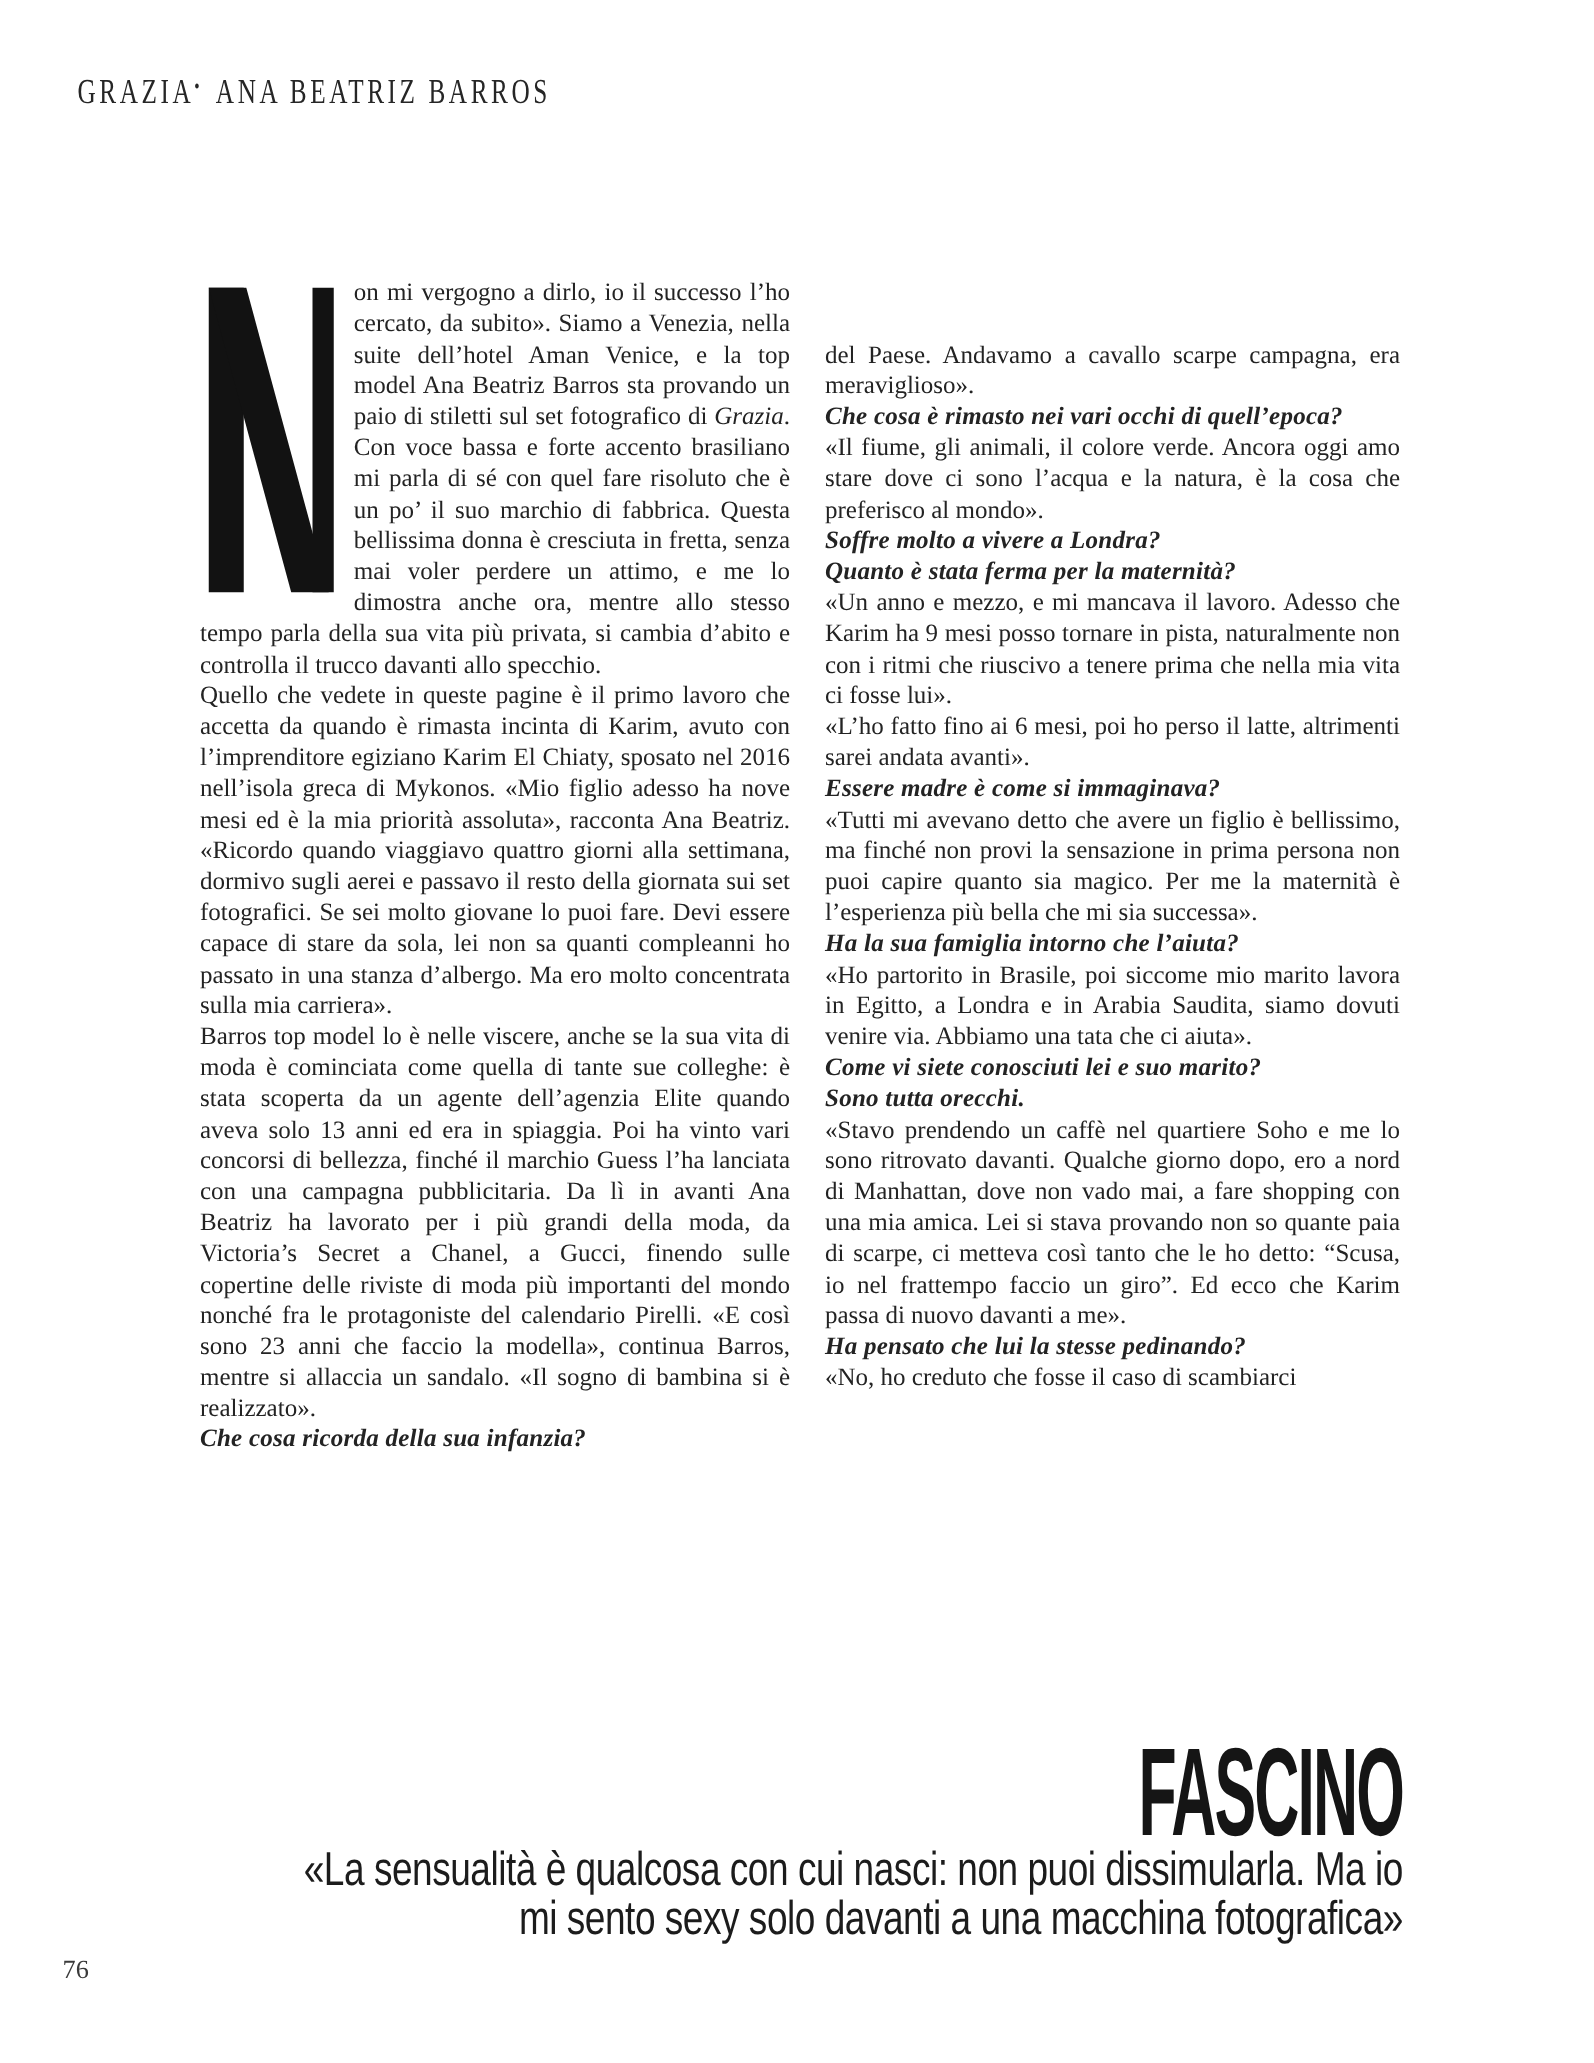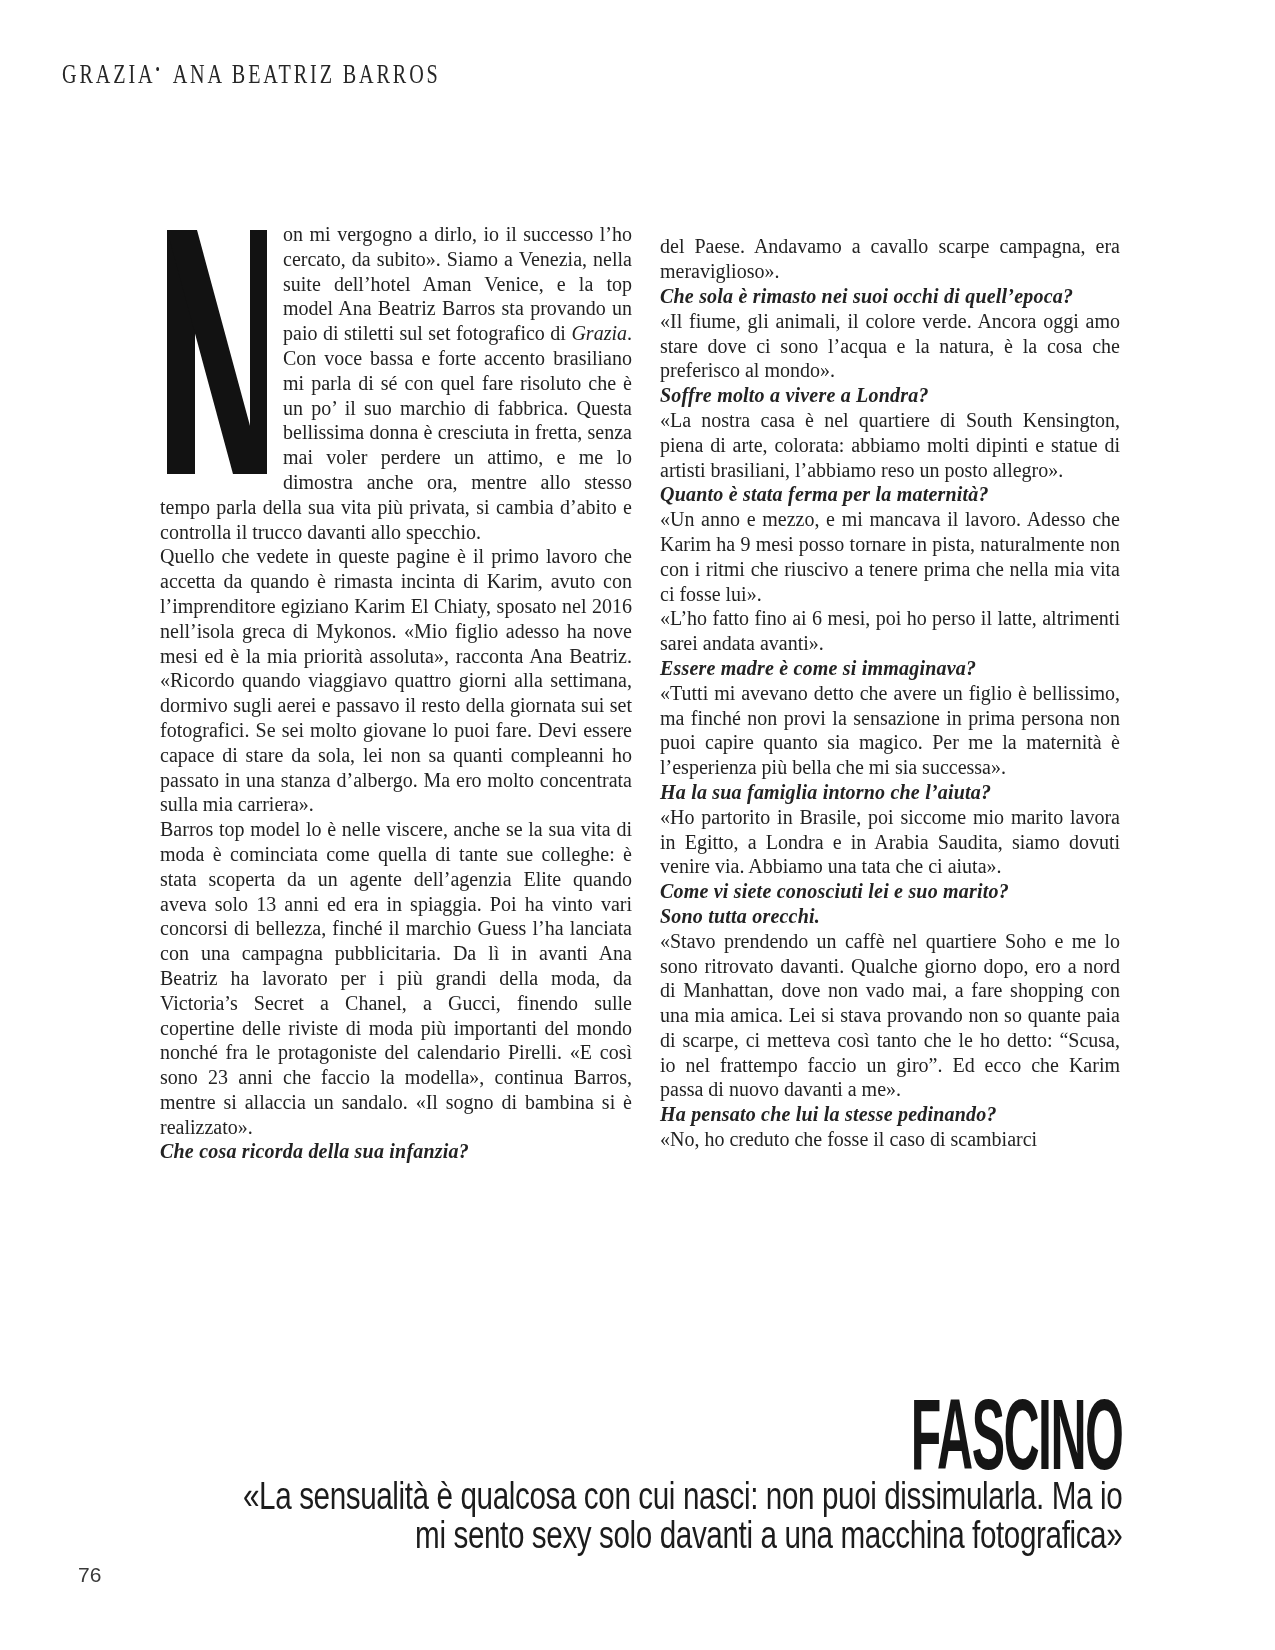--- a/index.html
+++ b/index.html
@@ -48,22 +48,22 @@
   }
   .pull-quote{
     position:absolute;top:1477px;right:153px;
     font-family:"Liberation Sans",sans-serif;
     font-size:38px;line-height:39px;letter-spacing:-0.5px;
     color:#1c1c1c;text-align:right;white-space:nowrap;
     transform:scaleX(0.78);transform-origin:100% 0;
   }
   
   .pagenum{
-    position:absolute;left:78px;top:1563px;
-    font-family:Liberation Sans, sans-serif;
+    position:absolute;left:50px;top:1563px;
+    font-family:Liberation Serif, serif;
     font-size:21px;color:#3a3a3a;
   }
 </style>
 </head>
 <body>
 
 <div class="hdr">
   <span>GRAZIA</span><span class="bullet">•</span><span class="name">ANA BEATRIZ BARROS</span>
 </div>
 
@@ -79,24 +79,23 @@
       </span>
       <span>on mi vergogno a dirlo, io il successo l’ho cercato, da subito». Siamo a Venezia, nella suite dell’hotel Aman Venice, e la top model Ana Beatriz Barros sta provando un paio di stiletti sul set fotografico di </span><span class="it">Grazia</span><span>. Con voce bassa e forte accento brasiliano mi parla di sé con quel fare risoluto che è un po’ il suo marchio di fabbrica. Questa bellissima donna è cresciuta in fretta, senza mai voler perdere un attimo, e me lo dimostra anche ora, mentre allo stesso tempo parla della sua vita più privata, si cambia d’abito e controlla il trucco davanti allo specchio.</span>
     </p>
     <p>Quello che vedete in queste pagine è il primo lavoro che accetta da quando è rimasta incinta di Karim, avuto con l’imprenditore egiziano Karim El Chiaty, sposato nel 2016 nell’isola greca di Mykonos. «Mio figlio adesso ha nove mesi ed è la mia priorità assoluta», racconta Ana Beatriz. «Ricordo quando viaggiavo quattro giorni alla settimana, dormivo sugli aerei e passavo il resto della giornata sui set fotografici. Se sei molto giovane lo puoi fare. Devi essere capace di stare da sola, lei non sa quanti compleanni ho passato in una stanza d’albergo. Ma ero molto concentrata sulla mia carriera».</p>
     <p>Barros top model lo è nelle viscere, anche se la sua vita di moda è cominciata come quella di tante sue colleghe: è stata scoperta da un agente dell’agenzia Elite quando aveva solo 13 anni ed era in spiaggia. Poi ha vinto vari concorsi di bellezza, finché il marchio Guess l’ha lanciata con una campagna pubblicitaria. Da lì in avanti Ana Beatriz ha lavorato per i più grandi della moda, da Victoria’s Secret a Chanel, a Gucci, finendo sulle copertine delle riviste di moda più importanti del mondo nonché fra le protagoniste del calendario Pirelli. «E così sono 23 anni che faccio la modella», continua Barros, mentre si allaccia un sandalo. «Il sogno di bambina si è realizzato».</p>
     <p class="question">Che cosa ricorda della sua infanzia?</p>
   </div>
 
   <div class="col2">
     <p>del Paese. Andavamo a cavallo scarpe campagna, era meraviglioso».</p>
-    <p class="question">Che sola è rimasto nei suoi occhi di quell’epoca?</p>
+    <p class="question">Che cosa è rimasto nei vari occhi di quell’epoca?</p>
     <p>«Il fiume, gli animali, il colore verde. Ancora oggi amo stare dove ci sono l’acqua e la natura, è la cosa che preferisco al mondo».</p>
     <p class="question">Soffre molto a vivere a Londra?</p>
-    <p>«La nostra casa è nel quartiere di South Kensington, piena di arte, colorata: abbiamo molti dipinti e statue di artisti brasiliani, l’abbiamo reso un posto allegro».</p>
     <p class="question">Quanto è stata ferma per la maternità?</p>
     <p>«Un anno e mezzo, e mi mancava il lavoro. Adesso che Karim ha 9 mesi posso tornare in pista, naturalmente non con i ritmi che riuscivo a tenere prima che nella mia vita ci fosse lui».</p>
     <p>«L’ho fatto fino ai 6 mesi, poi ho perso il latte, altrimenti sarei andata avanti».</p>
     <p class="question">Essere madre è come si immaginava?</p>
     <p>«Tutti mi avevano detto che avere un figlio è bellissimo, ma finché non provi la sensazione in prima persona non puoi capire quanto sia magico. Per me la maternità è l’esperienza più bella che mi sia successa».</p>
     <p class="question">Ha la sua famiglia intorno che l’aiuta?</p>
     <p>«Ho partorito in Brasile, poi siccome mio marito lavora in Egitto, a Londra e in Arabia Saudita, siamo dovuti venire via. Abbiamo una tata che ci aiuta».</p>
     <p class="question">Come vi siete conosciuti lei e suo marito?</p>
     <p class="question">Sono tutta orecchi.</p>
     <p>«Stavo prendendo un caffè nel quartiere Soho e me lo sono ritrovato davanti. Qualche giorno dopo, ero a nord di Manhattan, dove non vado mai, a fare shopping con una mia amica. Lei si stava provando non so quante paia di scarpe, ci metteva così tanto che le ho detto: “Scusa, io nel frattempo faccio un giro”. Ed ecco che Karim passa di nuovo davanti a me».</p>

